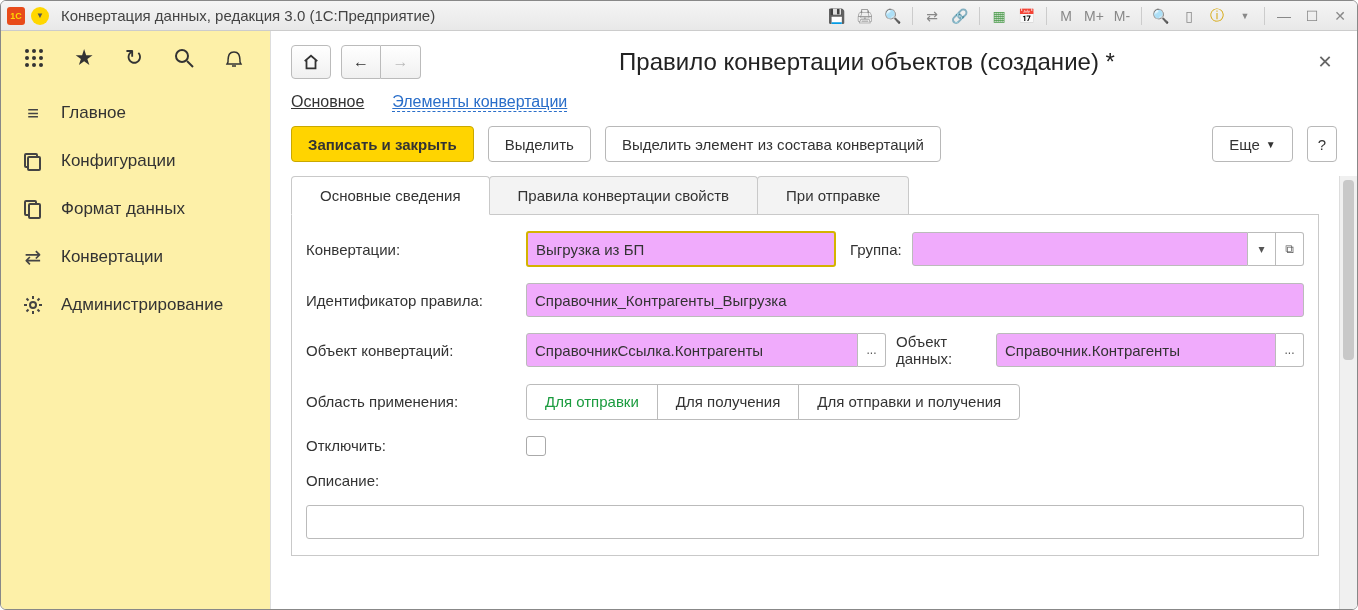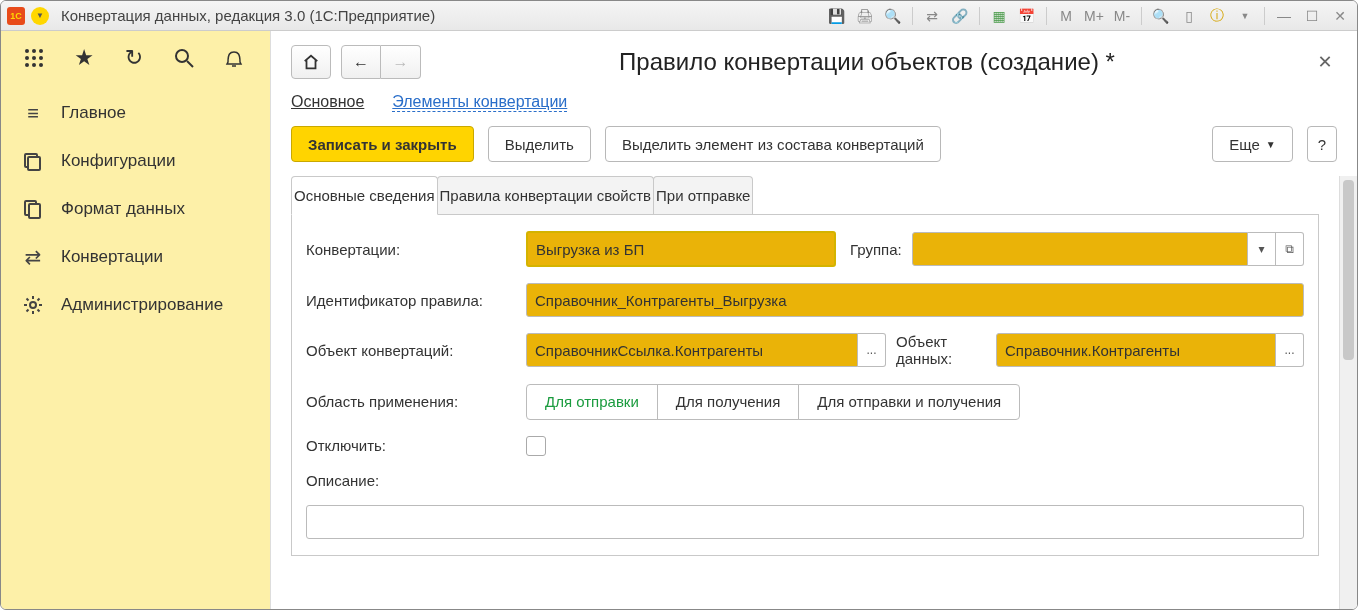--- a/index.html
+++ b/index.html
@@ -187,21 +187,21 @@
   padding:0 0 0 0;
 }
 .form-area{
   padding:0 20px;
 }
 .tabs2 {
   display:flex;
   border-bottom:1px solid #c9c9c9;
 }
 .tab2 {
-  padding: 10px 2px;
+  padding: 10px 28px;
   border:1px solid #c9c9c9;
   border-bottom:none;
   background:#f3f3f3;
   font-size:15px;
   color:#333;
   border-radius:4px 4px 0 0;
   margin-right:-1px;
   z-index:1;
 }
 .tab2.active {
@@ -228,21 +228,21 @@
   flex-shrink:0;
 }
 .row .lbl.short{width:100px;}
 .input {
   height:26px;
   border:1px solid #bbb;
   border-radius:3px;
   padding:16px 8px;
   font-size:15px;
   color:#333;
-  background:#eab308;
+  background:#f0abfc;
   display:flex;align-items:center;
 }
 .input.hl{border:2px solid #d4b300;}
 .input.flex1{flex:1;}
 .combo {
   display:flex;
   flex:1;
 }
 .combo .input{flex:1;border-radius:3px 0 0 3px;}
 .combo .cbtn{

